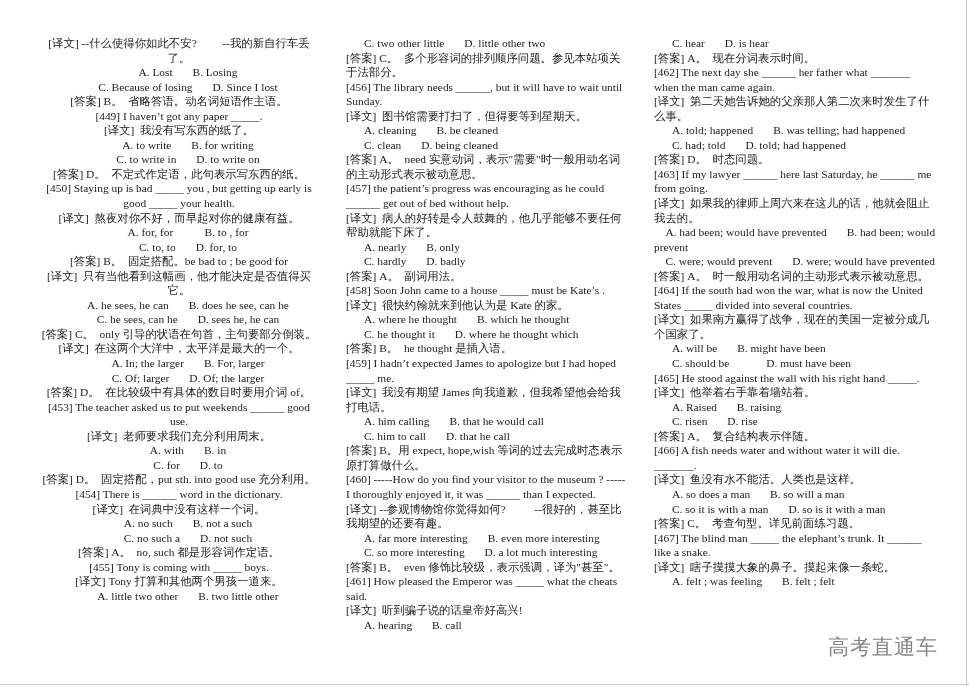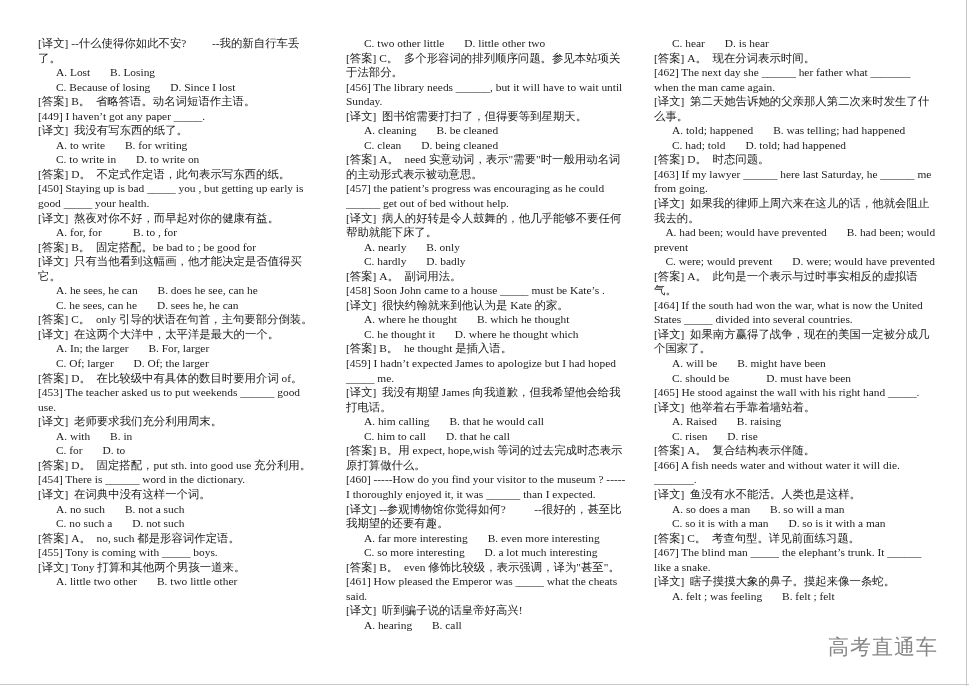--- a/index.html
+++ b/index.html
@@ -7,21 +7,21 @@
     width: 969px; height: 686px; background: #ffffff; position: relative; overflow: hidden;
     font-family: "Liberation Serif", "DejaVu Serif", serif;
     color: #1a1a1a;
   }
   .page-border-right { position: absolute; left: 966px; top: 0; width: 1px; height: 686px; background: #c8c8c8; }
   .page-border-bottom { position: absolute; left: 0; top: 684px; width: 969px; height: 1px; background: #c8c8c8; }
   .column {
     position: absolute; top: 36px; width: 282px;
     font-size: 11.4px; line-height: 14.55px;
   }
-  .col-left { left: 38px; }
+  .col-left { left: 38px; text-align: center; }
   .col-mid { left: 346px; }
   .col-right { left: 654px; }
   .line { white-space: pre-wrap; word-break: break-word; }
   .opt { padding-left: 18px; white-space: pre; }
   .watermark {
     position: absolute; left: 828px; top: 633px;
     font-family: "DejaVu Sans", sans-serif; font-size: 21px; color: #7a7a7a;
     letter-spacing: 1px; opacity: 0.9;
   }
 </style>
@@ -37,20 +37,21 @@
     <div class="line opt">C. Because of losing       D. Since I lost</div>
     <div class="line">[答案] B。  省略答语。动名词短语作主语。</div>
     <div class="line">[449] I haven’t got any paper _____.</div>
     <div class="line">[译文]  我没有写东西的纸了。</div>
     <div class="line opt">A. to write       B. for writing</div>
     <div class="line opt">C. to write in       D. to write on</div>
     <div class="line">[答案] D。  不定式作定语，此句表示写东西的纸。</div>
     <div class="line">[450] Staying up is bad _____ you , but getting up early is good _____ your health.</div>
     <div class="line">[译文]  熬夜对你不好，而早起对你的健康有益。</div>
     <div class="line opt">A. for, for           B. to , for</div>
+    <div class="line opt">C. to, to       D. for, to</div>
     <div class="line">[答案] B。  固定搭配。be bad to ; be good for</div>
     <div class="line">[译文]  只有当他看到这幅画，他才能决定是否值得买它。</div>
     <div class="line opt">A. he sees, he can       B. does he see, can he</div>
     <div class="line opt">C. he sees, can he       D. sees he, he can</div>
     <div class="line">[答案] C。  only 引导的状语在句首，主句要部分倒装。</div>
     <div class="line">[译文]  在这两个大洋中，太平洋是最大的一个。</div>
     <div class="line opt">A. In; the larger       B. For, larger</div>
     <div class="line opt">C. Of; larger       D. Of; the larger</div>
     <div class="line">[答案] D。  在比较级中有具体的数目时要用介词 of。</div>
     <div class="line">[453] The teacher asked us to put weekends ______ good use.</div>
@@ -104,21 +105,21 @@
     <div class="line">[答案] A。  现在分词表示时间。</div>
     <div class="line">[462] The next day she ______ her father what _______ when the man came again.</div>
     <div class="line">[译文]  第二天她告诉她的父亲那人第二次来时发生了什么事。</div>
     <div class="line opt">A. told; happened       B. was telling; had happened</div>
     <div class="line opt">C. had; told       D. told; had happened</div>
     <div class="line">[答案] D。  时态问题。</div>
     <div class="line">[463] If my lawyer ______ here last Saturday, he ______ me from going.</div>
     <div class="line">[译文]  如果我的律师上周六来在这儿的话，他就会阻止我去的。</div>
     <div class="line">    A. had been; would have prevented       B. had been; would prevent</div>
     <div class="line">    C. were; would prevent       D. were; would have prevented</div>
-    <div class="line">[答案] A。  此句是一个表示与过时事实相反的虚拟语气。</div>
+    <div class="line">[答案] A。  时一般用动名词的主动形式表示被动意思。</div>
     <div class="line">[464] If the south had won the war, what is now the United States _____ divided into several countries.</div>
     <div class="line">[译文]  如果南方赢得了战争，现在的美国一定被分成几个国家了。</div>
     <div class="line opt">A. will be       B. might have been</div>
     <div class="line opt">C. should be             D. must have been</div>
     <div class="line">[465] He stood against the wall with his right hand _____.</div>
     <div class="line">[译文]  他举着右手靠着墙站着。</div>
     <div class="line opt">A. Raised       B. raising</div>
     <div class="line opt">C. risen       D. rise</div>
     <div class="line">[答案] A。  复合结构表示伴随。</div>
     <div class="line">[466] A fish needs water and without water it will die. _______.</div>

